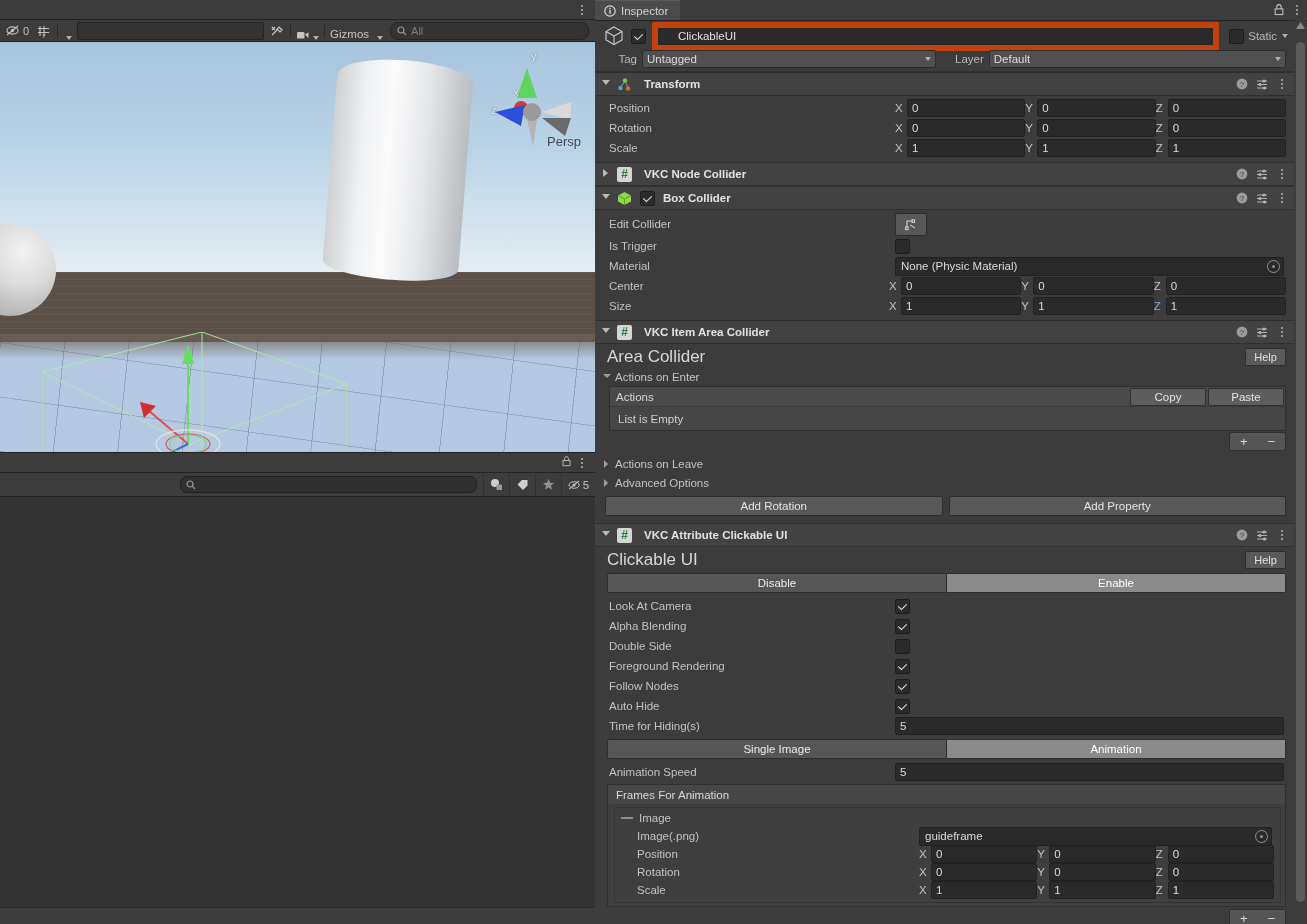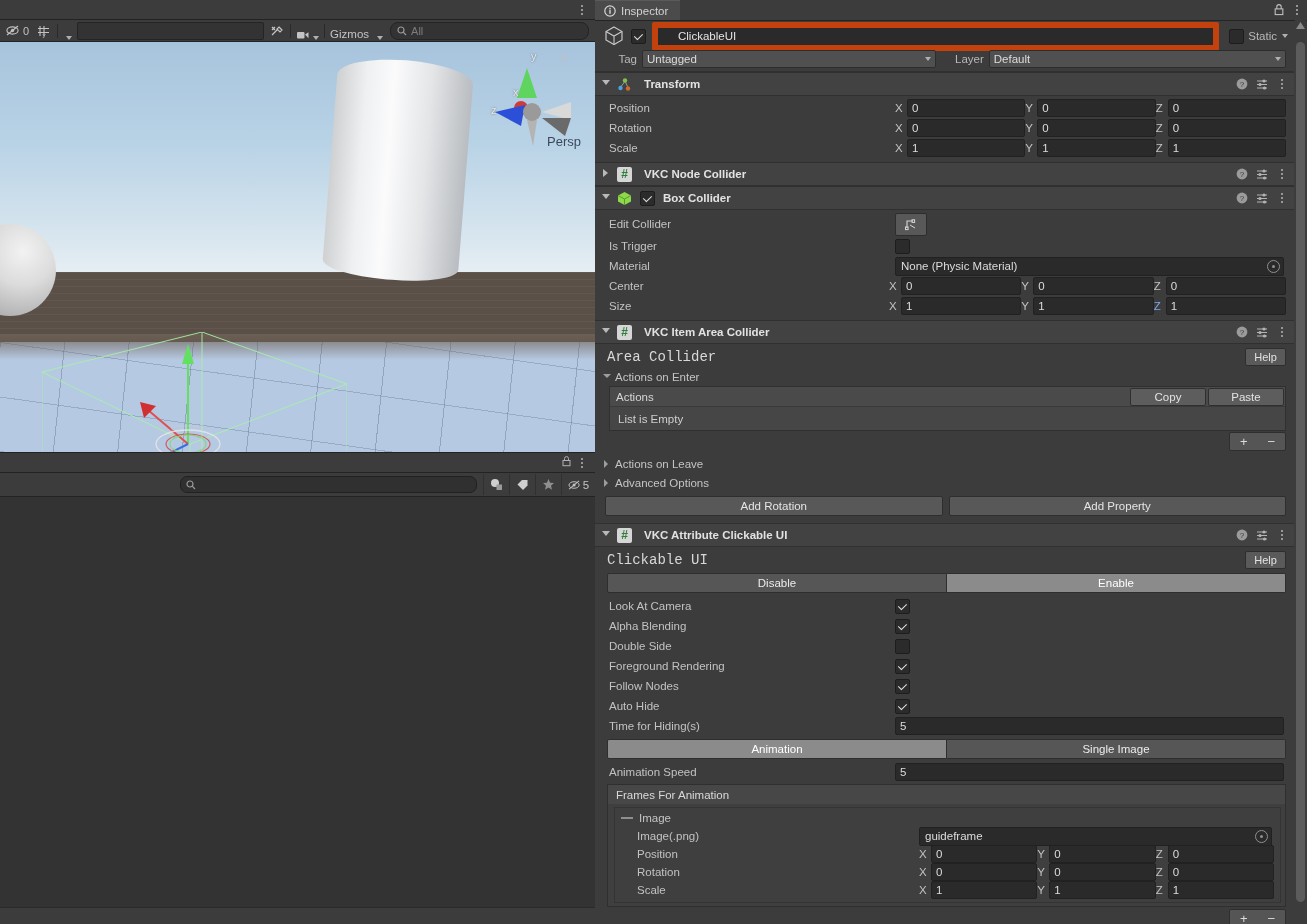--- a/index.html
+++ b/index.html
@@ -128,21 +128,21 @@
   .field{height:16px;background:#2a2a2a;border:1px solid #212121;border-radius:2px;
          display:flex;align-items:center;padding:0 4px;color:#dcdcdc;font-size:11.5px;}
   .objfield{flex:1;height:17px;background:#2a2a2a;border:1px solid #212121;border-radius:2px;
             display:flex;align-items:center;justify-content:space-between;padding:0 3px 0 5px;
             color:#dcdcdc;font-size:11.5px;}
   .circlesel{width:11px;height:11px;border:1.4px solid #8f8f8f;border-radius:50%;
              display:flex;align-items:center;justify-content:center;flex:none;}
   .circlesel i{width:3px;height:3px;background:#8f8f8f;border-radius:50%;}
   .editcol{width:30px;height:21px;background:#585858;border:1px solid #2d2d2d;border-radius:2px;
            display:flex;align-items:center;justify-content:center;}
-  .sectionlbl{color:#d8d8d8;font-size:14px;font-family:Liberation Mono, monospace;}
+  .sectionlbl{color:#d8d8d8;font-size:17px;}
   .helpbtn{width:39px;height:16px;background:#5a5a5a;border:1px solid #2e2e2e;border-radius:2px;
            display:flex;align-items:center;justify-content:center;color:#e2e2e2;font-size:11px;}
   .foldrow{display:flex;align-items:center;gap:3px;height:19px;padding-left:6px;}
   .foldcaret{width:11px;height:11px;position:relative;flex:none;}
   .foldcaret:after{content:"";position:absolute;left:2px;top:3px;
       border-left:4px solid transparent;border-right:4px solid transparent;
       border-top:4.5px solid #9d9d9d;}
   .foldcaret.closed:after{left:3px;top:2px;
       border-top:4px solid transparent;border-bottom:4px solid transparent;
       border-left:4.5px solid #9d9d9d;border-right:none;}
@@ -716,22 +716,22 @@
             <span class="pname">Auto Hide</span>
             <div class="cbx on"></div>
           </div>
 
           <div class="prow">
             <span class="pname">Time for Hiding(s)</span>
             <div class="field" style="flex:1;margin-right:2px">5</div>
           </div>
 
           <div class="segrow">
+            <div class="seg">Single Image</div>
             <div class="seg sel">Animation</div>
-            <div class="seg">Single Image</div>
           </div>
 
           <div class="prow">
             <span class="pname">Animation Speed</span>
             <div class="field" style="flex:1;margin-right:2px">5</div>
           </div>
 
           <div class="framesbox">
             <div class="framestitle">Frames For Animation</div>
             <div class="frameitem">

